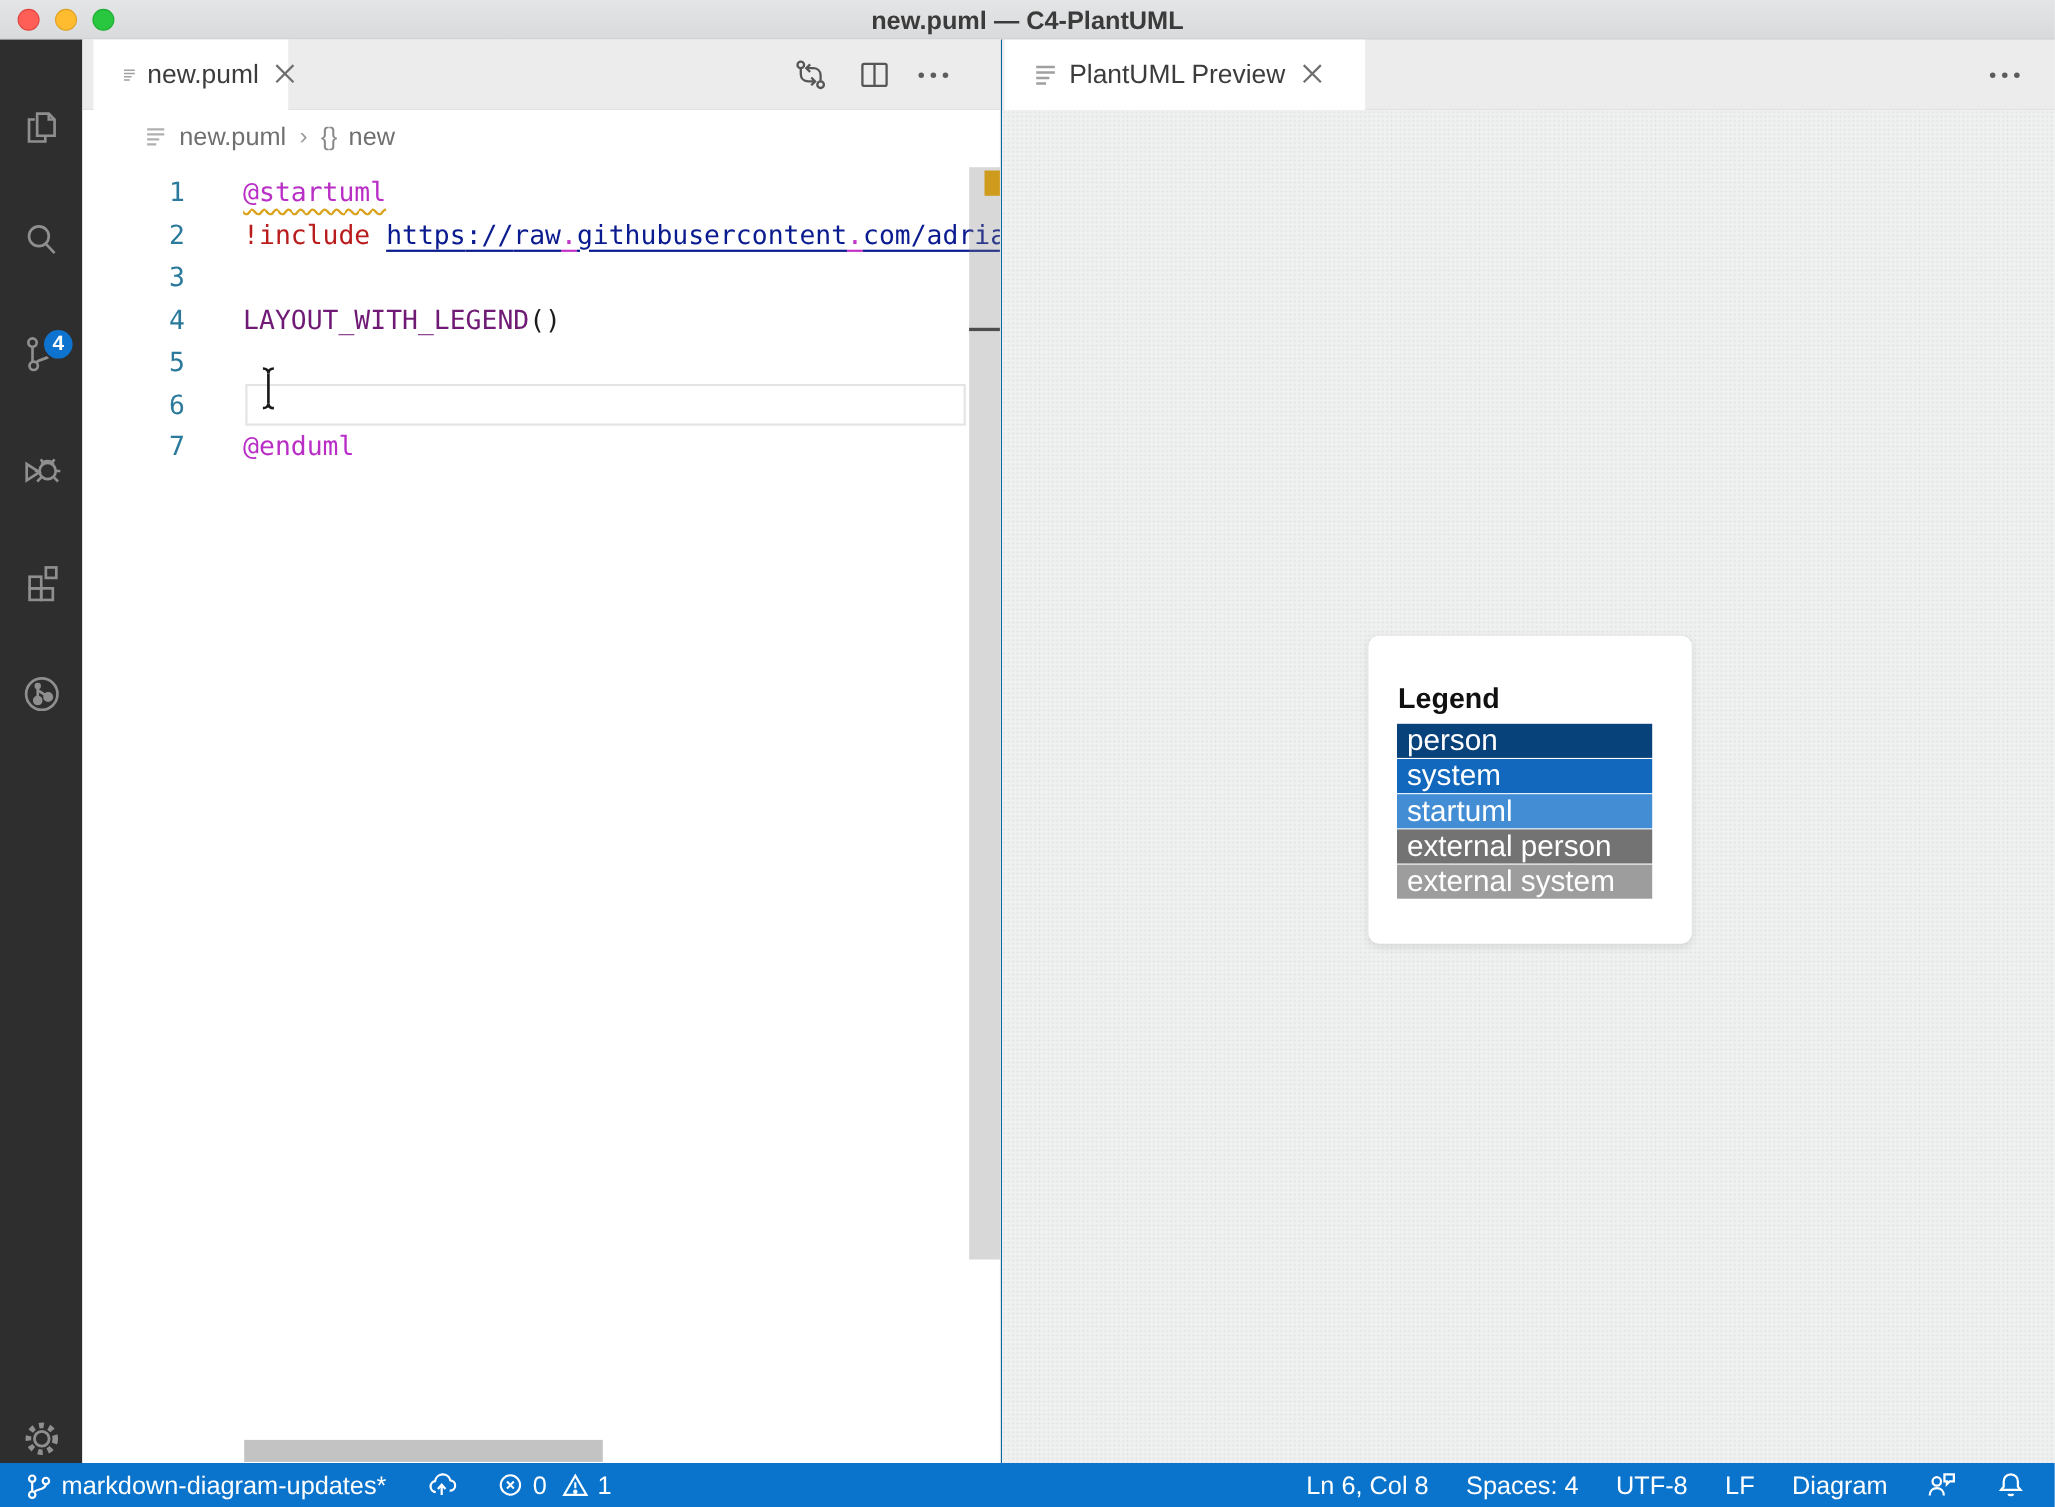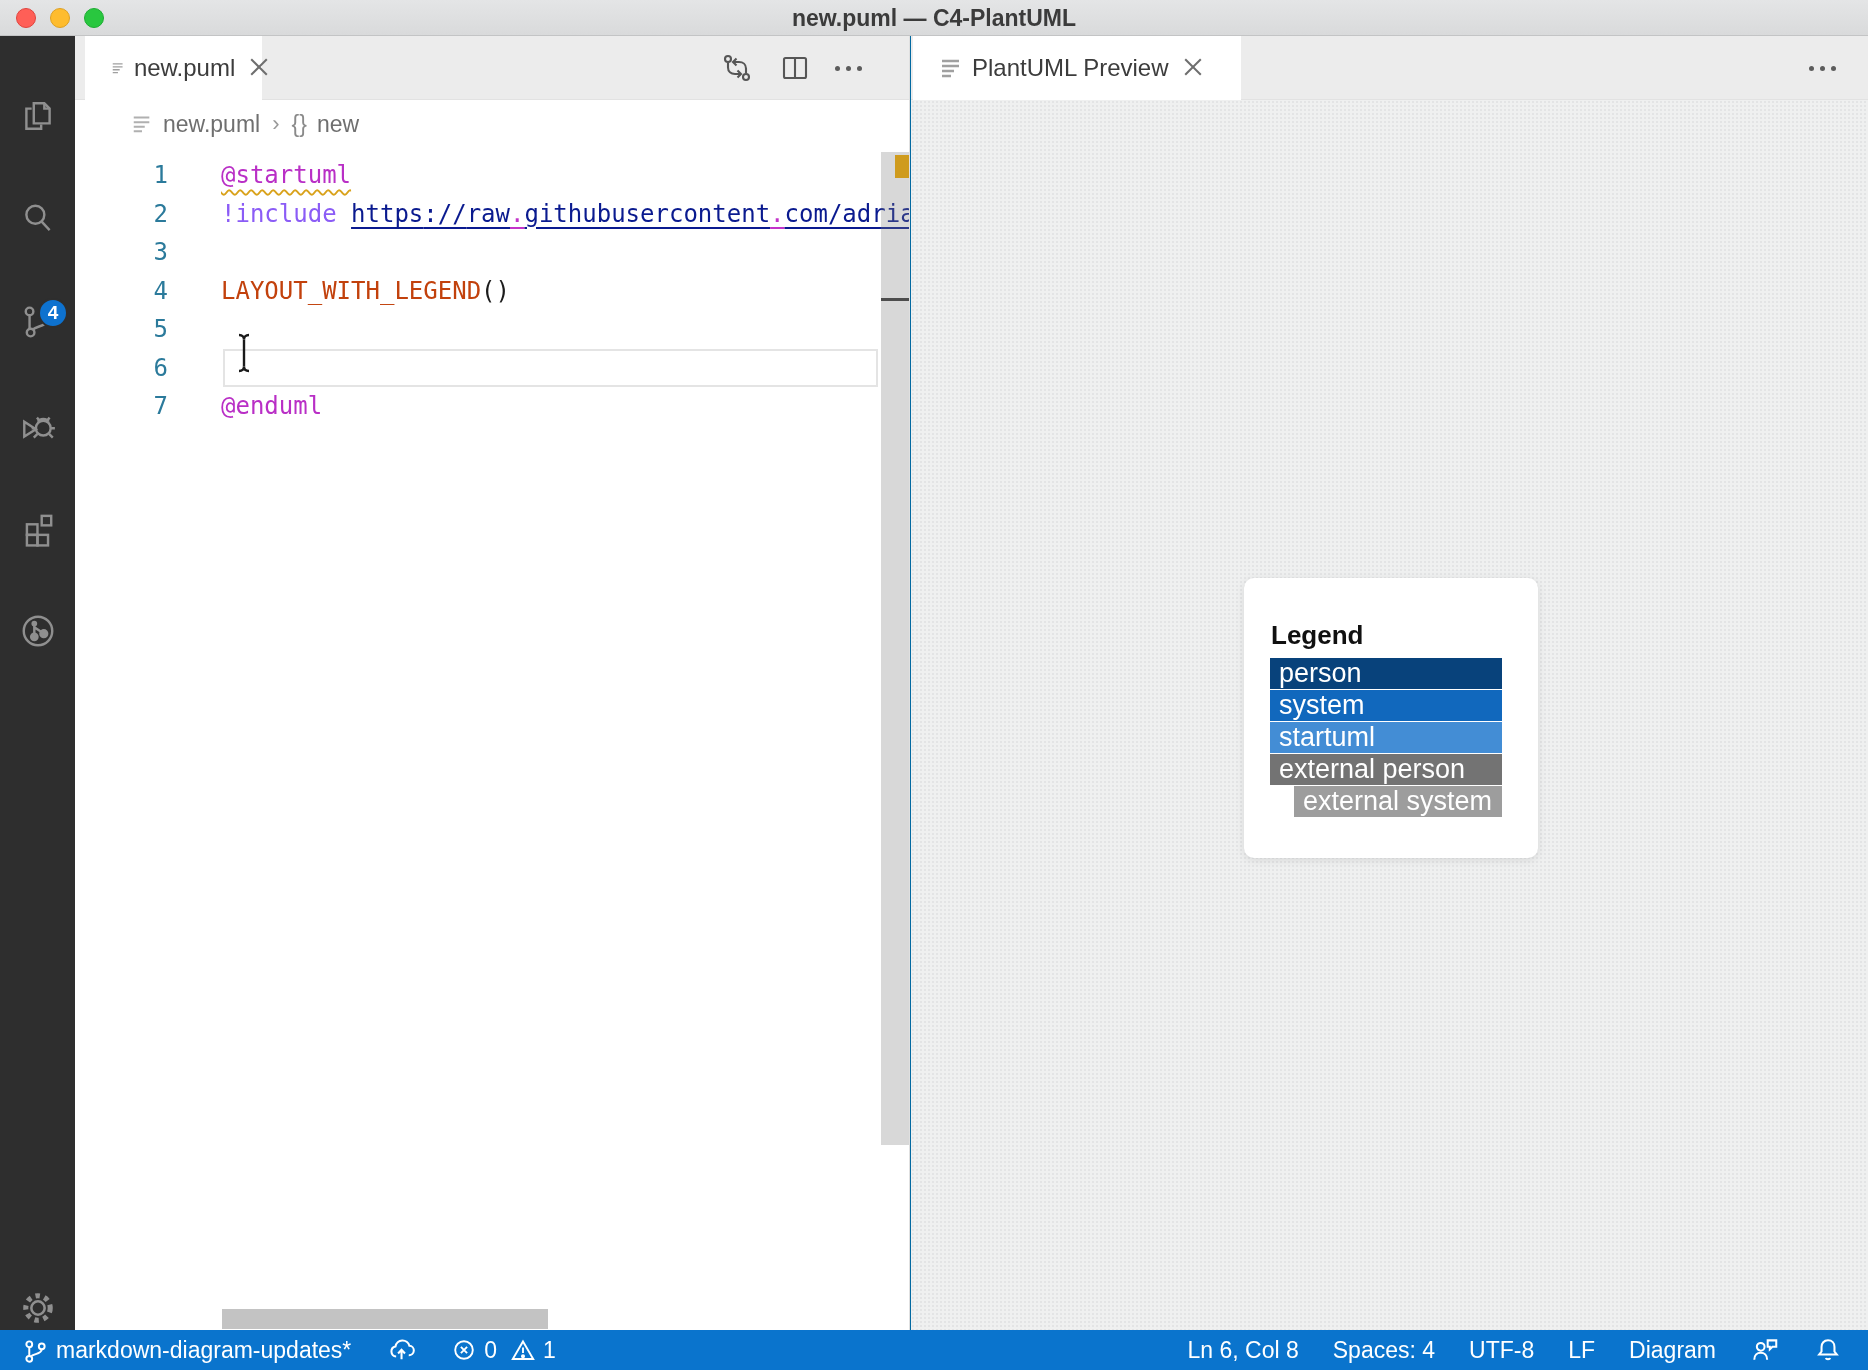--- a/index.html
+++ b/index.html
@@ -44,24 +44,24 @@
   .bc-braces { color:#8a8a8a; margin-right:10px; }
 
   .code { position:absolute; left:0; top:112px; right:0; bottom:0; background:#fff;
     font-family:"DejaVu Sans Mono", monospace; font-size:24px; overflow:hidden; }
   .code-line { height:38.5px; line-height:38.5px; display:flex; white-space:pre; }
   .code-lines { position:absolute; top:8px; left:0; right:0; }
   .ln { width:93px; text-align:right; color:#2b7a9b; flex:0 0 93px; }
   .ltxt { padding-left:53px; }
   .tk-kw  { color:#b92fc6; }
   .squig  { text-decoration:underline; text-decoration-style:wavy; text-decoration-color:#d9a21b; text-decoration-thickness:2px; text-underline-offset:6px; }
-  .tk-dir { color:#8b5cf6; }
+  .tk-dir { color:#b91c1c; }
   .tk-link{ color:#0a1a8f; text-decoration:underline; text-decoration-thickness:1.5px; text-underline-offset:5px; }
   .tk-dot { color:#c333c9; text-decoration:underline; text-decoration-thickness:1.5px; text-underline-offset:5px; }
-  .tk-fn  { color:#c2410c; }
+  .tk-fn  { color:#701a75; }
   .tk-par { color:#1c1c1c; }
 
   .current-line { position:absolute; left:148px; top:200.5px; width:655px; height:38.5px;
     border:2px solid #e4e4e4; background:#fff; }
   .mouse-ibeam { position:absolute; left:160px; top:184px; }
 
   .scrollbar-v { position:absolute; left:806px; top:116px; width:29px; height:1178px; }
   .sb-slider { position:absolute; left:0; top:0; width:29px; height:993px; background:rgba(125,125,125,0.30); }
   .sb-warn { position:absolute; left:14px; top:3px; width:15px; height:23px; background:#cf9b1d; }
   .sb-cursor { position:absolute; left:0; top:146px; width:29px; height:3px; background:#4d4d4d; }
@@ -261,21 +261,21 @@
     </div>
   </div>
   <div class="preview-content">
     <div class="legend-card">
       <div class="legend-title">Legend</div>
       <div class="legend-rows">
         <div class="legend-row" style="background: rgb(8, 66, 123);">person</div>
         <div class="legend-row" style="background: rgb(17, 104, 189);">system</div>
         <div class="legend-row" style="background: rgb(67, 141, 213);">startuml</div>
         <div class="legend-row" style="background: #737373;">external person</div>
-        <div class="legend-row" style="background: rgb(157, 157, 157); margin-left: 24px;">external system</div>
+        <div class="legend-row" style="background: rgb(157, 157, 157);">external system</div>
       </div>
     </div>
   </div>
 </section>
 
 <footer class="statusbar">
   <div class="sb-left">
     <div class="sb-item">
       <svg width="27" height="27" viewBox="0 0 26 26">
         <circle cx="7" cy="7" r="2.8"></circle>

